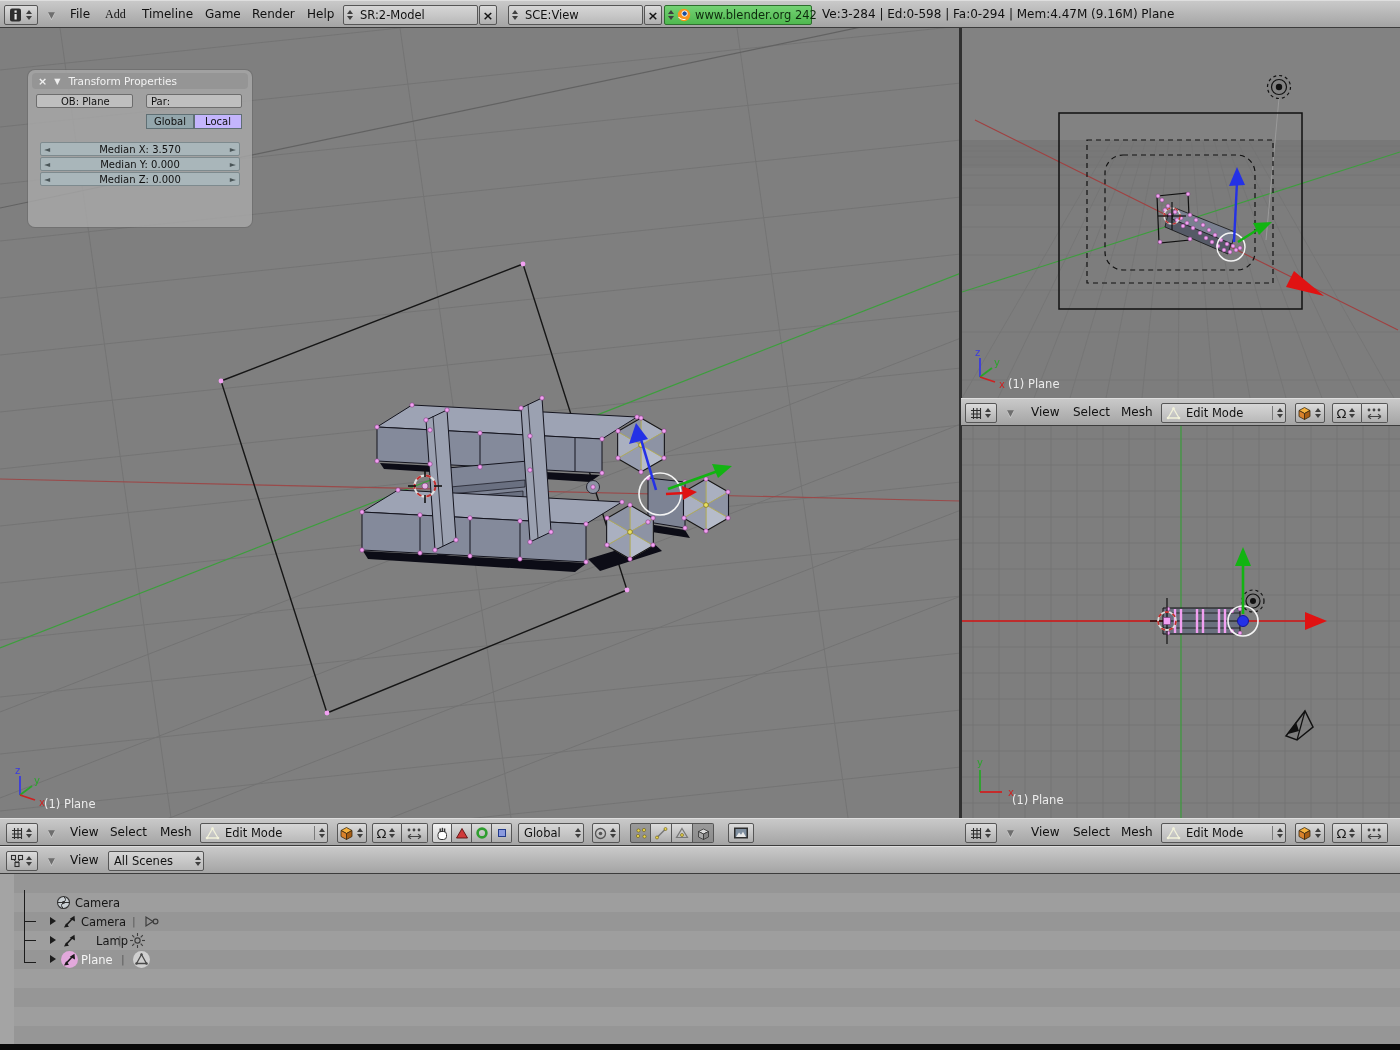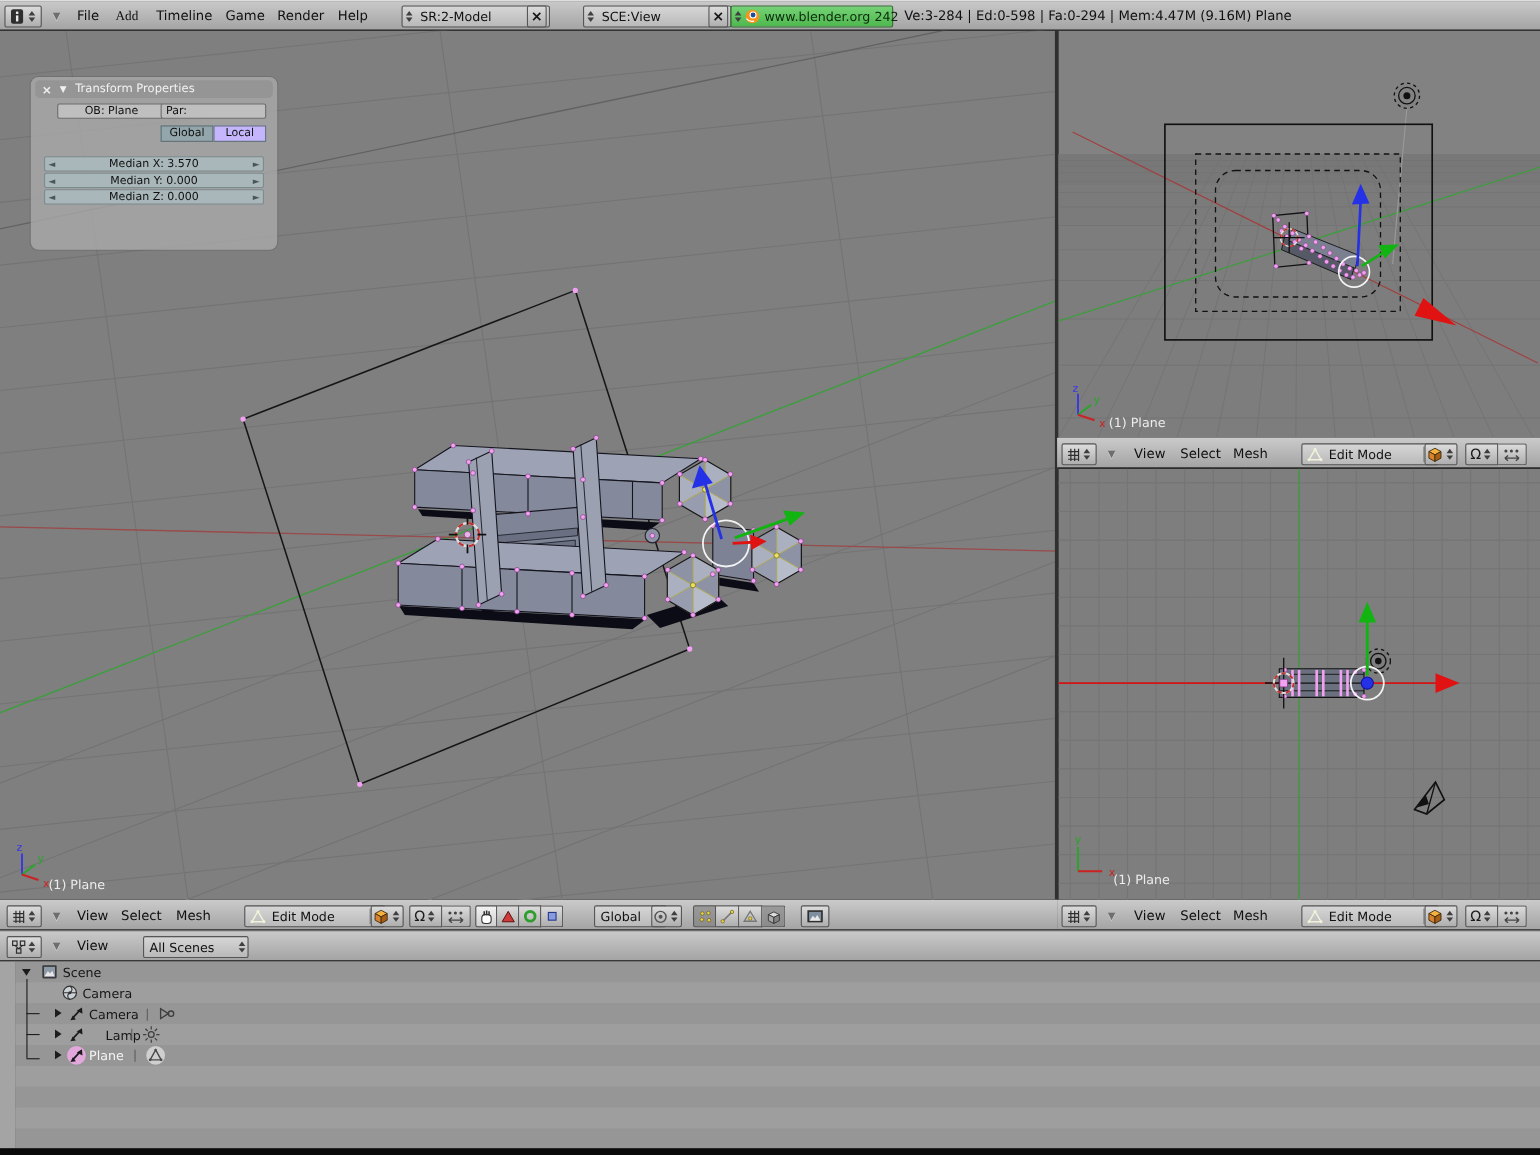--- a/index.html
+++ b/index.html
@@ -10,21 +10,21 @@
   .strip{position:absolute;background:linear-gradient(#c9c9c9,#a4a4a4);
          border-top:1px solid #dedede;border-bottom:1px solid #3c3c3c;box-sizing:border-box;}
   .mlabel{position:absolute;top:6px;font-size:12px;color:#101010;cursor:default;white-space:nowrap;}
   .btn{position:absolute;top:4px;height:20px;box-sizing:border-box;
        background:linear-gradient(#dcdcdc,#aeaeae);border:1px solid #565656;border-radius:2px;
        display:flex;align-items:center;justify-content:center;}
   .btn.pressed{background:linear-gradient(#9a9a9a,#8b8b8b);}
   .btn.lit{background:linear-gradient(#f2f2f2,#cfcfcf);}
   .dd{position:absolute;top:4px;height:20px;box-sizing:border-box;
       background:linear-gradient(#d6d6d6,#b9b9b9);border:1px solid #565656;border-radius:2px;
-      font-size:11.5px;color:#111;display:flex;align-items:center;margin-left:22px;}
+      font-size:11.5px;color:#111;display:flex;align-items:center;}
   .ddtext{padding-left:5px;white-space:nowrap;overflow:hidden;}
   .stp{width:11px;height:16px;display:flex;flex-direction:column;align-items:center;justify-content:center;flex:none;}
   .tu{width:0;height:0;border-left:3.5px solid transparent;border-right:3.5px solid transparent;border-bottom:4.5px solid #3f3f3f;margin-bottom:2px;}
   .td{width:0;height:0;border-left:3.5px solid transparent;border-right:3.5px solid transparent;border-top:4.5px solid #3f3f3f;}
   .collapse{position:absolute;top:9px;font-size:9px;color:#6e6e6e;text-shadow:0 1px 0 #d8d8d8;}
   .xbtn{font-size:13px;font-weight:bold;color:#141414;line-height:1;}
   .sep{width:1px;height:14px;background:#7a7a7a;margin:0 1px;}
   
   #tpanel{position:absolute;left:28px;top:70px;width:224px;height:157px;
           background:rgba(168,168,168,0.82);border-radius:7px;box-shadow:0 0 0 1px rgba(90,90,90,.35);}
@@ -296,21 +296,21 @@
   <text x="44" y="808" font-size="11.5" fill="#ececec">(1) Plane</text>
 </svg>
 </div>
 
 <div id="tpanel">
   <div class="phead">
     <span style="font-size:11px;color:#f0f0f0;font-weight:bold;margin-left:6px;">×</span>
     <span style="font-size:8px;color:#f0f0f0;margin-left:7px;">▼</span>
     <span class="ptitle">Transform Properties</span>
   </div>
-  <div class="pfield" style="left:24px;top:24px;width:97px;padding-left:24px;">OB: Plane</div>
+  <div class="pfield" style="left:8px;top:24px;width:97px;padding-left:24px;">OB: Plane</div>
   <div class="pfield" style="left:118px;top:24px;width:96px;">Par:</div>
   <div class="pbtn" style="left:118px;top:44px;width:48px;background:#93a6ac;">Global</div>
   <div class="pbtn" style="left:166px;top:44px;width:48px;background:#c4b5fd;">Local</div>
   <div class="median" style="top:72px;">
     <span class="arr" style="left:3px;">◄</span>
     <span>Median X: 3.570</span>
     <span class="arr" style="right:3px;">►</span>
   </div>
   <div class="median" style="top:87px;">
     <span class="arr" style="left:3px;">◄</span>
@@ -813,29 +813,20 @@
   <div class="abs" style="left:14px;top:95px;right:0;height:19px;background:#9e9e9e;"></div>
   <div class="abs" style="left:14px;top:114px;right:0;height:19px;background:#969696;"></div>
   <div class="abs" style="left:14px;top:133px;right:0;height:19px;background:#9e9e9e;"></div>
   <div class="abs" style="left:14px;top:152px;right:0;height:18px;background:#969696;"></div>
 
   <div class="abs" style="left:24px;top:16px;width:1px;height:72px;background:#1c1c1c;"></div>
   <div class="abs" style="left:24px;top:47px;width:12px;height:1px;background:#1c1c1c;"></div>
   <div class="abs" style="left:24px;top:66px;width:12px;height:1px;background:#1c1c1c;"></div>
   <div class="abs" style="left:24px;top:88px;width:12px;height:1px;background:#1c1c1c;"></div>
 
-  <div class="orow" style="top:0;">
-    <div class="tri-d" style="left:6px;top:7px;"></div>
-    <svg class="abs" style="left:24px;top:3px;" width="14" height="13">
-      <rect x="0.5" y="0.5" width="13" height="12" fill="#3a3a3a" rx="1"></rect>
-      <rect x="2" y="2" width="10" height="9" fill="#8d9aa8"></rect>
-      <polygon points="2.5,10.5 5.5,6 7.5,8 9.5,5.5 11.5,10.5" fill="#e8e8e8"></polygon>
-    </svg>
-    <span class="olabel" style="left:43px;">Scene</span>
-  </div>
 
   <div class="orow" style="top:19px;">
     <svg class="abs" style="left:42px;top:2px;" width="15" height="15">
       <circle cx="7.5" cy="7.5" r="6" fill="#ccd2d6" stroke="#333" stroke-width="1.1"></circle>
       <line x1="1.5" y1="7.5" x2="13.5" y2="7.5" stroke="#333" stroke-width="1"></line>
       <path d="M7.5 1.5 q4 3 0 6 q-4 3 0 6" stroke="#333" stroke-width="1" fill="none"></path>
       <circle cx="7.5" cy="7.5" r="1.4" fill="#333"></circle>
     </svg>
     <span class="olabel" style="left:61px;">Camera</span>
   </div>

